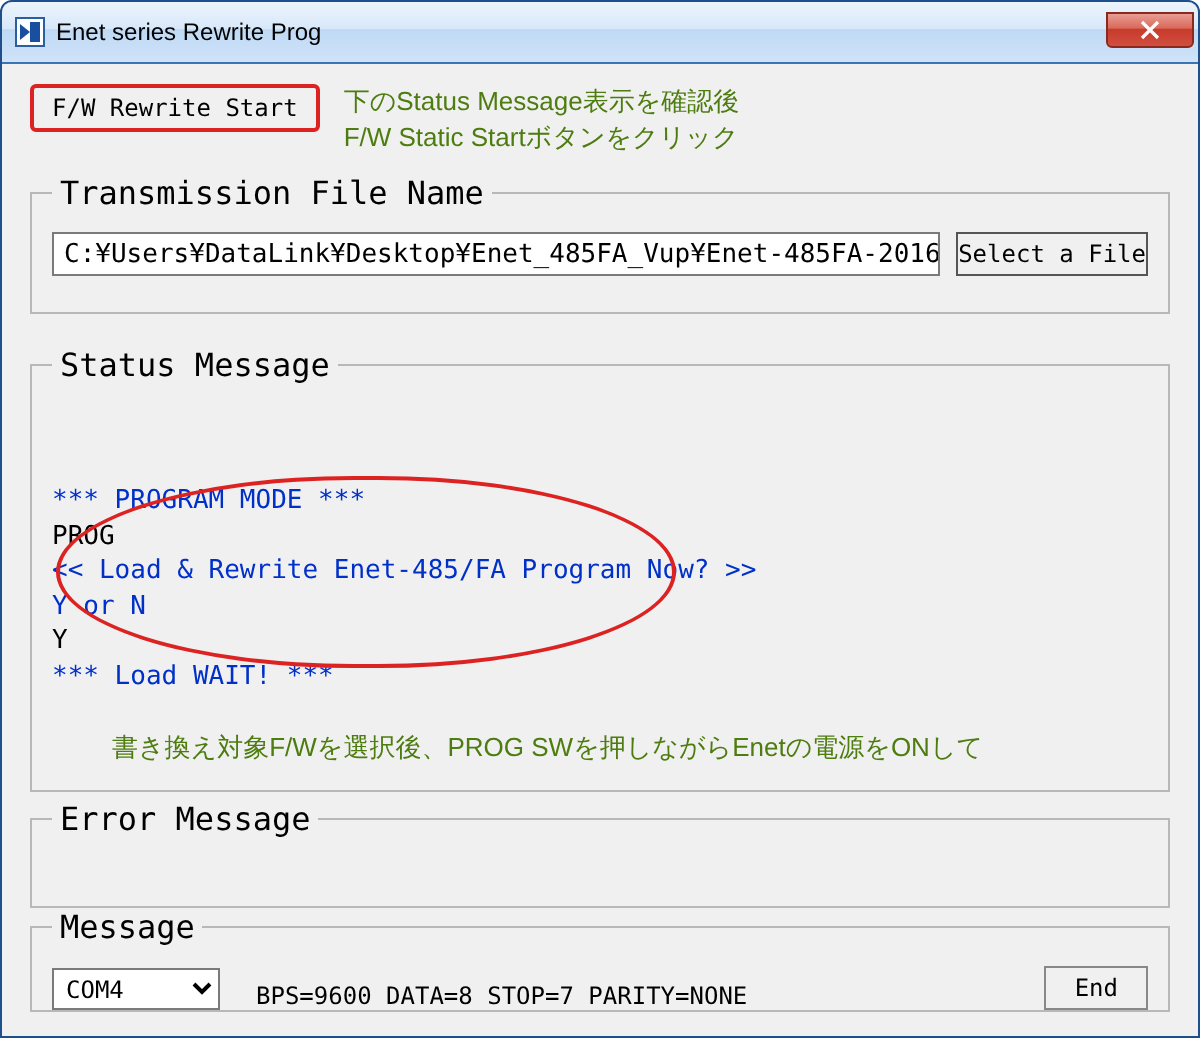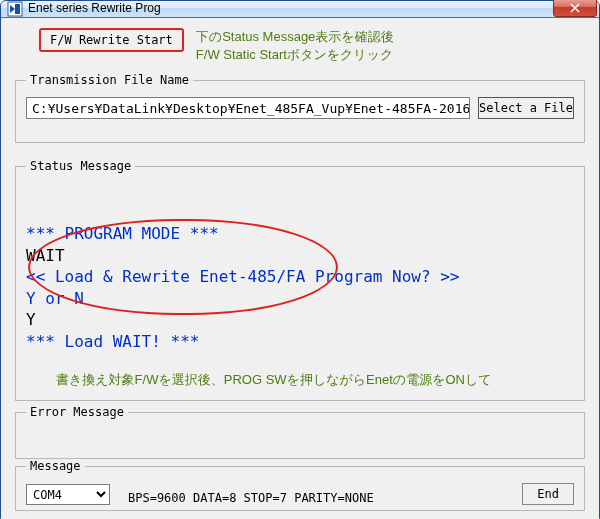--- a/index.html
+++ b/index.html
@@ -1,36 +1,36 @@
 <!DOCTYPE html>
 <html><head>
 <meta charset="utf-8">
 <style>
 *{box-sizing:border-box;margin:0;padding:0;}
 body{font-family:"MS Gothic","MS UI Gothic",monospace;font-size:12px;background:#fff;width:600px;height:519px;overflow:hidden;}
 .window{width:600px;height:519px;border:1px solid #1e4f8a;border-radius:6px 6px 0 0;background:#f0f0f0;display:flex;flex-direction:column;box-shadow:inset 0 0 0 1px #2b6fbf;}
-.titlebar{height:40px;background:linear-gradient(to bottom,#edf4fc 0%,#d7e8fa 45%,#bfd9f5 46%,#cfe3f8 100%);border-bottom:1px solid #3a74b8;border-radius:5px 5px 0 0;display:flex;align-items:flex-start;padding:0 2px 0 6px;}
+.titlebar{height:40px;background:linear-gradient(to bottom,#edf4fc 0%,#d7e8fa 45%,#bfd9f5 46%,#cfe3f8 100%);border-bottom:1px solid #3a74b8;border-radius:5px 5px 0 0;display:flex;align-items:center;padding:0 2px 0 6px;}
 .titlebar .icon{width:16px;height:16px;margin-right:5px;display:inline-flex;align-items:center;justify-content:center;}
 .titlebar .title{flex:1;color:#000;font-family:"Segoe UI","MS UI Gothic",sans-serif;font-size:12px;}
 .closebtn{width:44px;height:18px;margin-top:-2px;background:linear-gradient(to bottom,#e89d94 0%,#d9685a 45%,#c83a2a 46%,#cf4f3f 100%);border:1px solid #8a2a1f;border-radius:0 0 3px 3px;display:flex;align-items:center;justify-content:center;color:#fff;}
 .client{flex:1;background:#f0f0f0;padding:10px 14px 12px 14px;display:flex;flex-direction:column;position:relative;}
 .btn{font-family:"MS Gothic",monospace;font-size:12px;background:#f0f0f0;border:1px solid #888;padding:2px 8px;cursor:pointer;}
-.startbtn{border:2px solid #d22;border-radius:3px;padding:3px 9px;margin-left:24px;}
+.startbtn{border:2px solid #d22;border-radius:3px;padding:3px 9px;}
 .redtext{color:#4d7c0f;font-family:"MS Gothic","Meiryo",sans-serif;font-size:13px;line-height:1.35;}
 .toprow{display:flex;align-items:flex-start;gap:12px;margin-bottom:6px;}
 fieldset{border:1px solid #b8b8b8;margin-top:4px;padding:10px 10px 12px 10px;background:transparent;}
-legend{font-family:"MS Gothic",monospace;font-size:12px;padding:0 4px;}
+legend{font-family:"MS Gothic",monospace;font-size:16px;padding:0 4px;}
 .filerow{display:flex;align-items:center;gap:8px;}
 .textbox{flex:1;background:#fff;border:1px solid #7a7a7a;height:22px;padding:3px 5px;font-family:"MS Gothic",monospace;font-size:13px;overflow:hidden;white-space:nowrap;}
 .filebtn{border:1px solid #555;padding:3px 0;}
 fieldset.filefs{height:70px;}
 .spacer{height:12px;}
 fieldset.statfs{min-height:170px;position:relative;}
 .statinner{position:relative;}
-.statlines{font-family:"MS Gothic",monospace;font-size:16px;line-height:1.35;margin-top:40px;}
+.statlines{font-family:"MS Gothic",monospace;font-size:13px;line-height:1.35;margin-top:40px;}
 .statlines .blue{color:#0030c8;}
 .statlines .blk{color:#000;}
 .circle{position:absolute;left:2px;top:-4px;width:310px;height:96px;border:2px solid #d22;border-radius:48%/50%;pointer-events:none;}
 .statmsg2{margin-top:18px;margin-left:30px;}
 fieldset.errfs{height:54px;}
 fieldset.staticfs{height:52px;margin-top:auto;display:flex;align-items:center;}
 .staticrow{display:flex;align-items:flex-end;gap:18px;width:100%;}
 select.combo{font-family:"MS Gothic",monospace;font-size:12px;background:#fff;border:1px solid #7a7a7a;height:21px;width:84px;padding:1px 2px;}
 .statictxt{font-family:"MS Gothic",monospace;font-size:12px;}
 .endbtn{margin-left:auto;padding:3px 14px;}
@@ -74,21 +74,21 @@
     </fieldset>
 
     <div class="spacer"></div>
 
     <fieldset class="statfs">
       <legend>Status Message</legend>
       <div class="statinner">
         <div class="circle"></div>
         <div class="statlines">
           <div class="blue">*** PROGRAM MODE ***</div>
-          <div class="blk">WAIT</div>
+          <div class="blk">PROG</div>
           <div class="blue">&lt;&lt; Load &amp; Rewrite Enet-485/FA Program Now? &gt;&gt;</div>
           <div class="blue">Y or N</div>
           <div class="blk">Y</div>
           <div class="blue">*** Load WAIT! ***</div>
         </div>
         <div class="redtext statmsg2">
           <div>書き換え対象F/Wを選択後、PROG SWを押しながらEnetの電源をONして</div>
         </div>
       </div>
     </fieldset>

